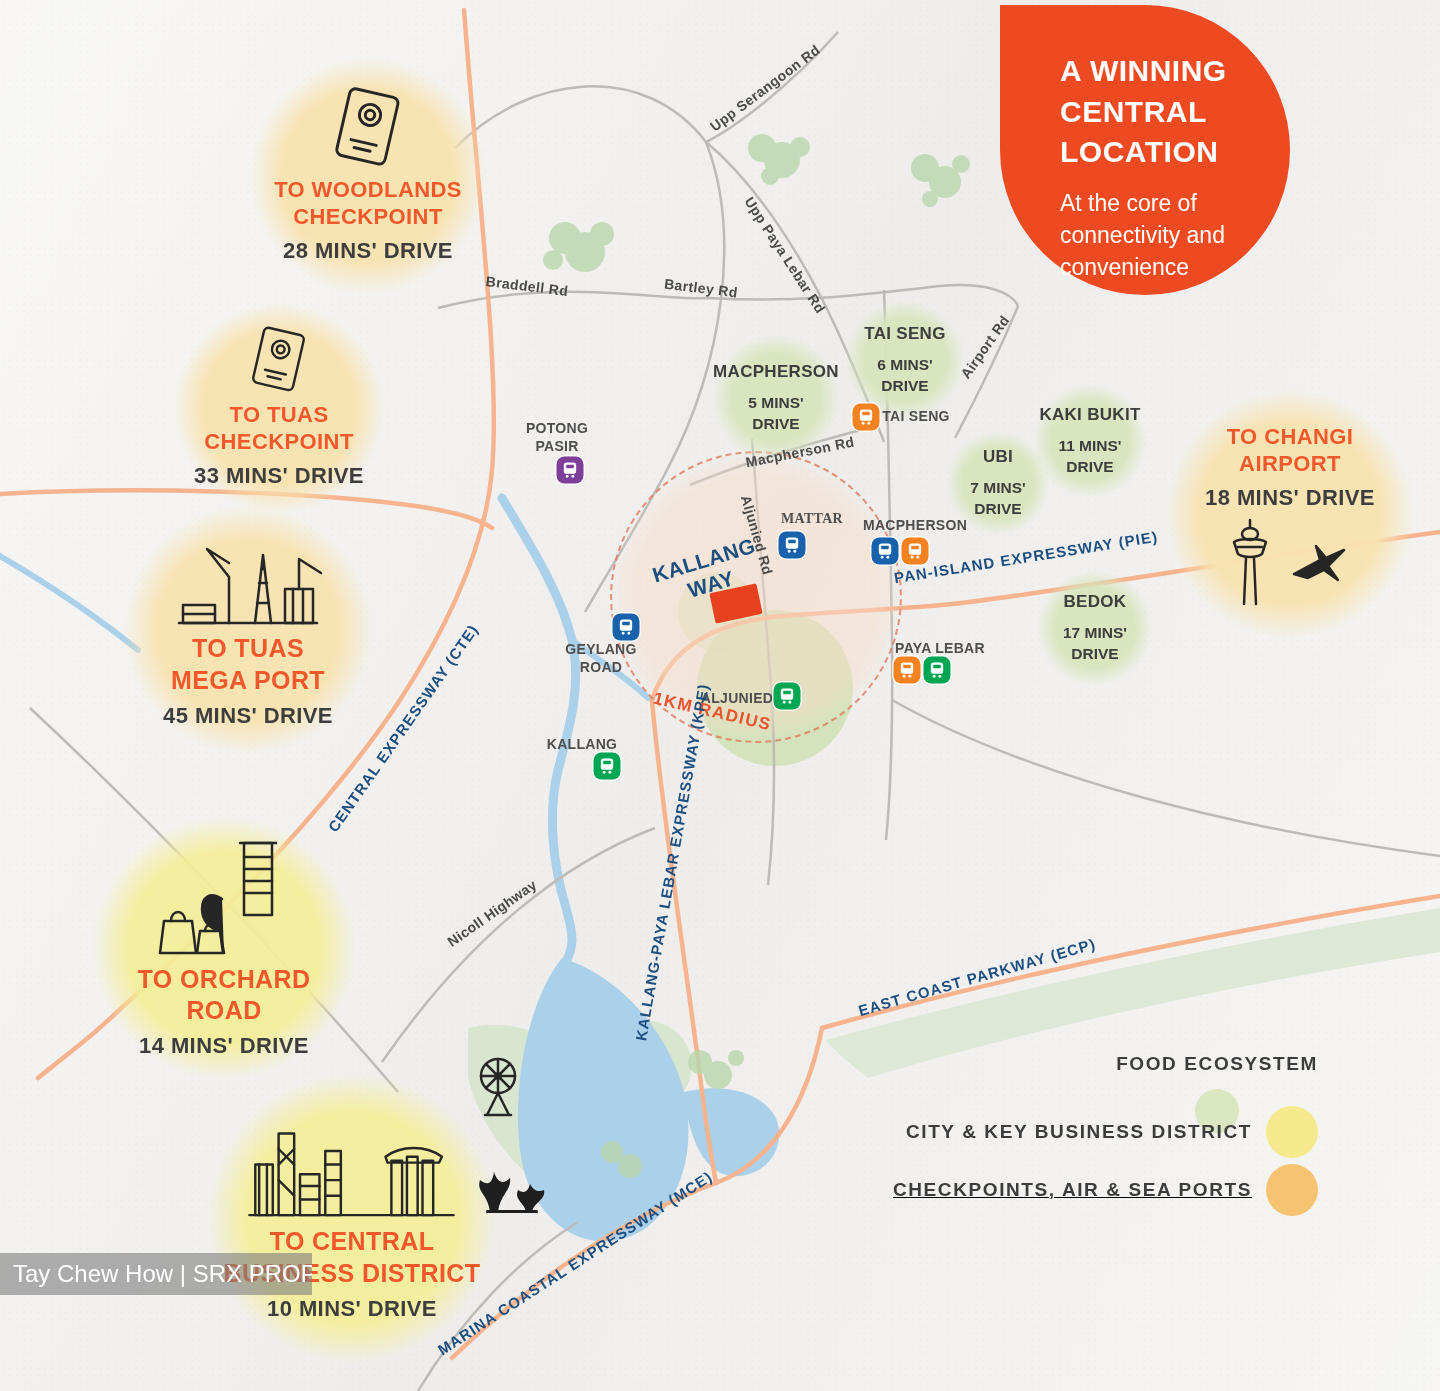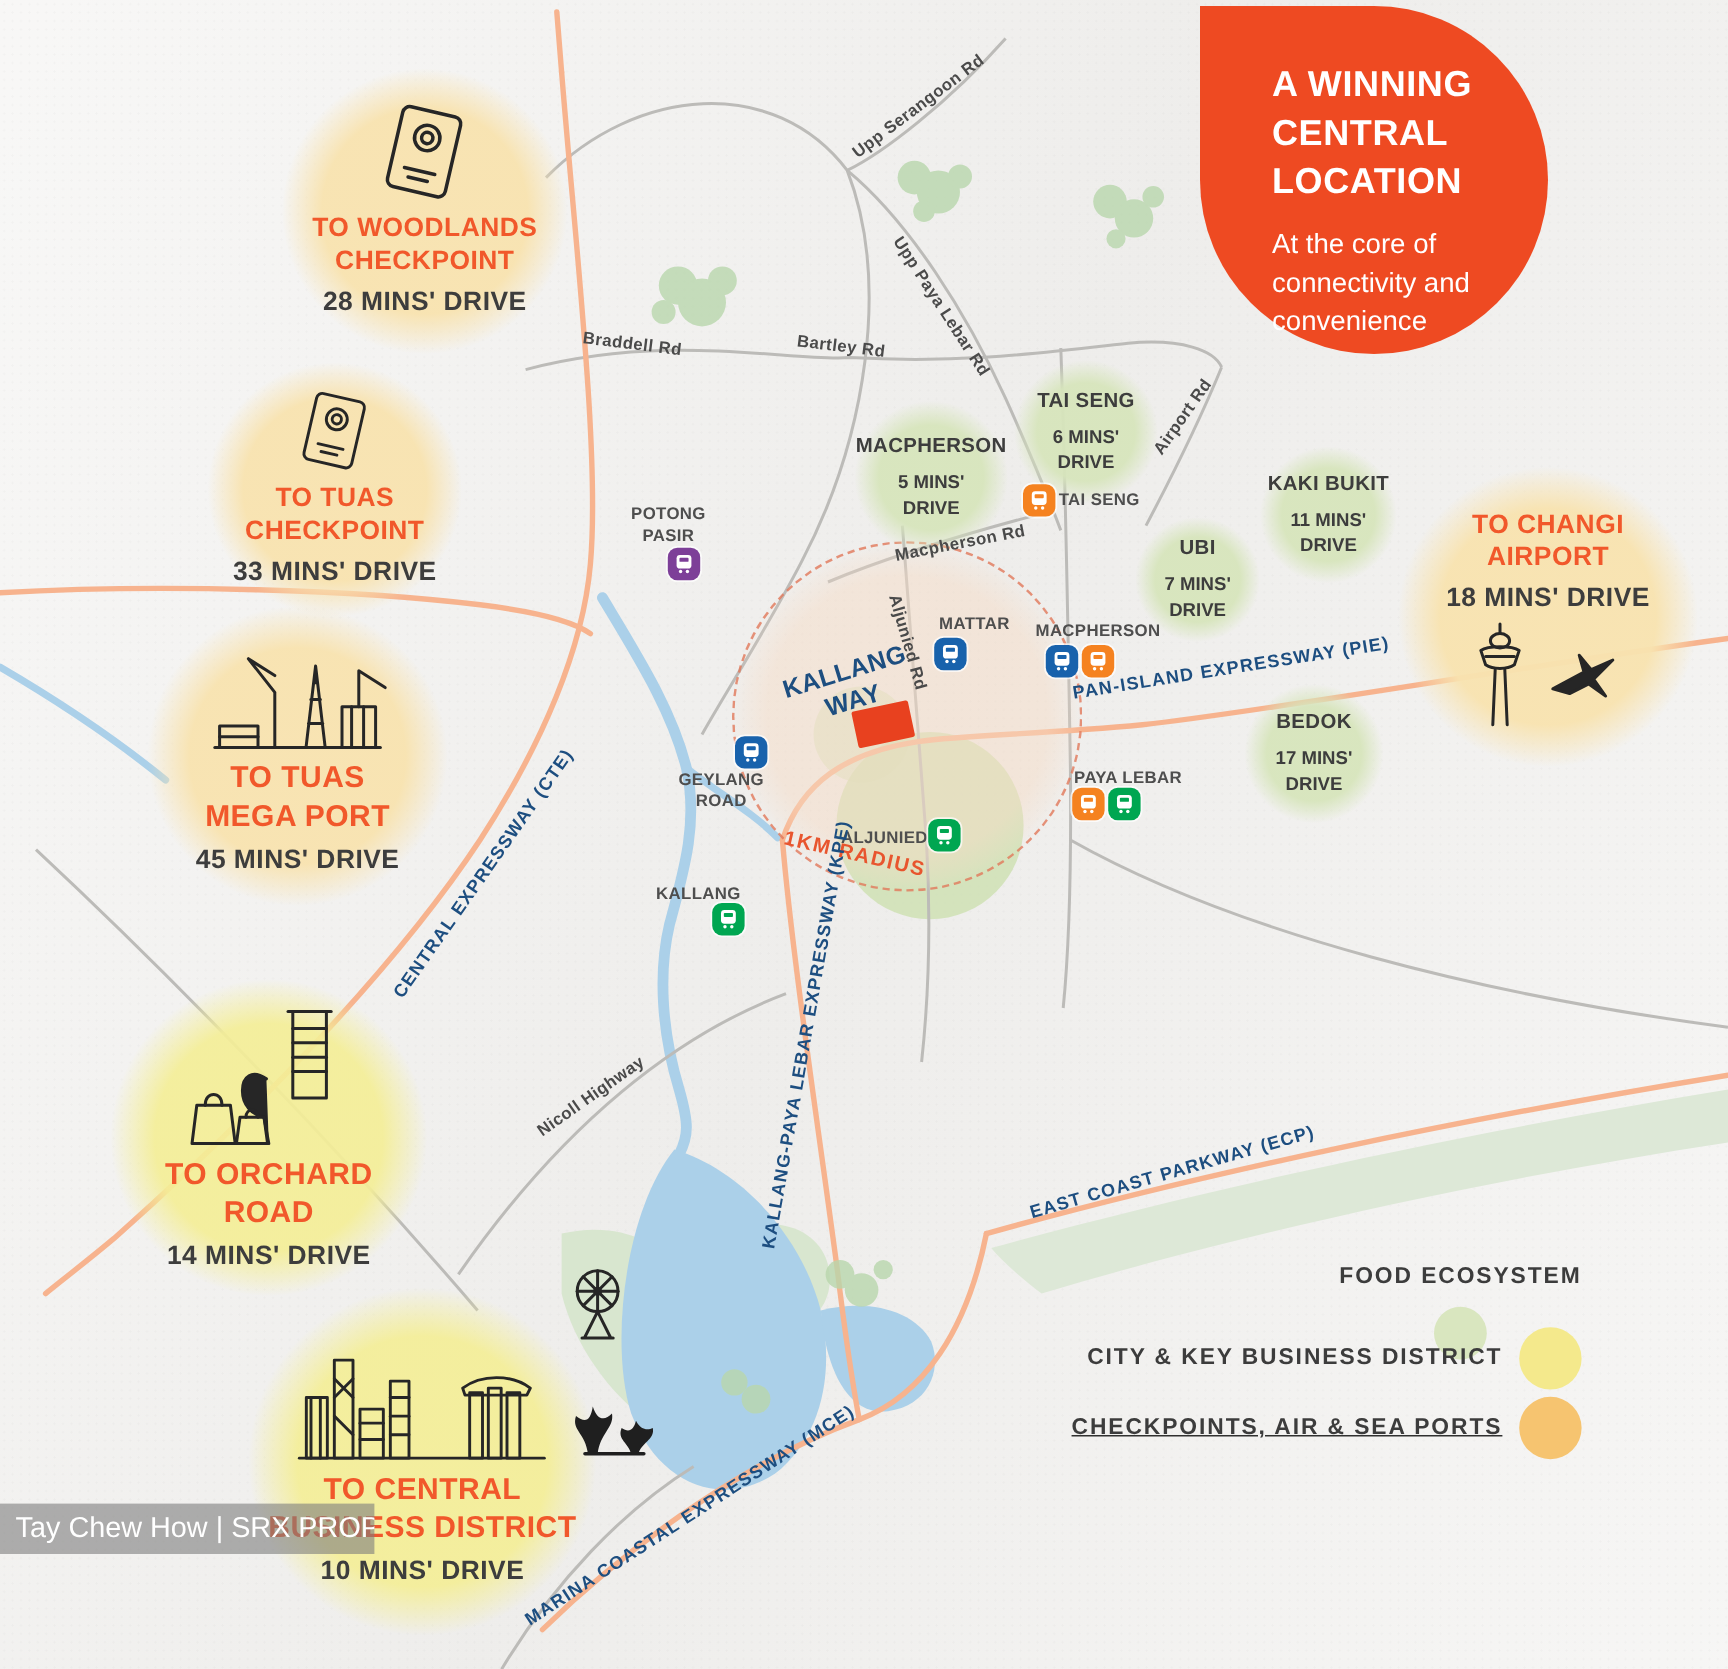--- a/index.html
+++ b/index.html
@@ -126,21 +126,21 @@
     </g>
   </svg>
 
   <div class="radius-fill" style="left:610px;top:451px;width:292px;height:292px;"></div>
   <div class="radius-ring" style="left:610px;top:451px;width:292px;height:292px;"></div>
   <div id="site-marker"></div>
   <div id="site-label" class="pre">KALLANG
 WAY</div>
   <div id="radius-label">1KM RADIUS</div>
 
-  <div class="circle c-peach" style="left:235px;top:57px;width:238px;height:238px;align-items:center;">
+  <div class="circle c-peach" style="left:249px;top:57px;width:238px;height:238px;align-items:center;">
     <svg width="62" height="80" viewBox="0 0 52 68" class="lineart" style="transform:rotate(13deg)">
       <rect x="4" y="3" width="42" height="58" rx="5"></rect>
         <circle cx="25" cy="22" r="9"></circle>
         <circle cx="25" cy="22" r="4"></circle>
         <line x1="14" y1="46" x2="36" y2="46"></line>
         <line x1="18" y1="52" x2="32" y2="52"></line>
     </svg>
     <div class="dest-name pre">TO WOODLANDS
 CHECKPOINT</div>
     <div class="dest-drive">28 MINS' DRIVE</div>
@@ -242,21 +242,21 @@
   <div class="circle c-green" style="left:845px;top:300px;width:120px;height:120px;">
     <div class="food-name">TAI SENG</div>
     <div class="food-drive pre">6 MINS'
 DRIVE</div>
   </div>
   <div class="circle c-green" style="left:946px;top:431px;width:104px;height:104px;">
     <div class="food-name">UBI</div>
     <div class="food-drive pre">7 MINS'
 DRIVE</div>
   </div>
-  <div class="circle c-green" style="left:1033px;top:372px;width:114px;height:114px;margin-left:17px;">
+  <div class="circle c-green" style="left:1033px;top:384px;width:114px;height:114px;">
     <div class="food-name">KAKI BUKIT</div>
     <div class="food-drive pre">11 MINS'
 DRIVE</div>
   </div>
   <div class="circle c-green" style="left:1037px;top:570px;width:116px;height:116px;">
     <div class="food-name">BEDOK</div>
     <div class="food-drive pre">17 MINS'
 DRIVE</div>
   </div>
 
@@ -266,21 +266,21 @@
     <div class="st-icon" style="background-color: rgb(125, 63, 152);">
       <svg viewBox="0 0 20 20" width="19" height="19" style="color: rgb(125, 63, 152);">
           <rect x="3.5" y="2" width="13" height="12" rx="3" fill="#fff"></rect>
           <rect x="6" y="4.5" width="8" height="3.6" rx="0.8" fill="currentColor"></rect>
           <circle cx="7" cy="16.6" r="1.5" fill="#fff"></circle>
           <circle cx="13" cy="16.6" r="1.5" fill="#fff"></circle>
         </svg>
     </div>
   </div>
 
-  <div class="st-label" style="left:812px;top:519px;">MATTAR</div>
+  <div class="st-label" style="left:812px;top:519px;font-family:Liberation Serif, serif;">MATTAR</div>
   <div class="pin" style="left:792px;top:545px;">
     <div class="st-icon" style="background-color: rgb(24, 98, 172);">
       <svg viewBox="0 0 20 20" width="19" height="19" style="color: rgb(24, 98, 172);">
           <rect x="3.5" y="2" width="13" height="12" rx="3" fill="#fff"></rect>
           <rect x="6" y="4.5" width="8" height="3.6" rx="0.8" fill="currentColor"></rect>
           <circle cx="7" cy="16.6" r="1.5" fill="#fff"></circle>
           <circle cx="13" cy="16.6" r="1.5" fill="#fff"></circle>
         </svg>
     </div>
   </div>

